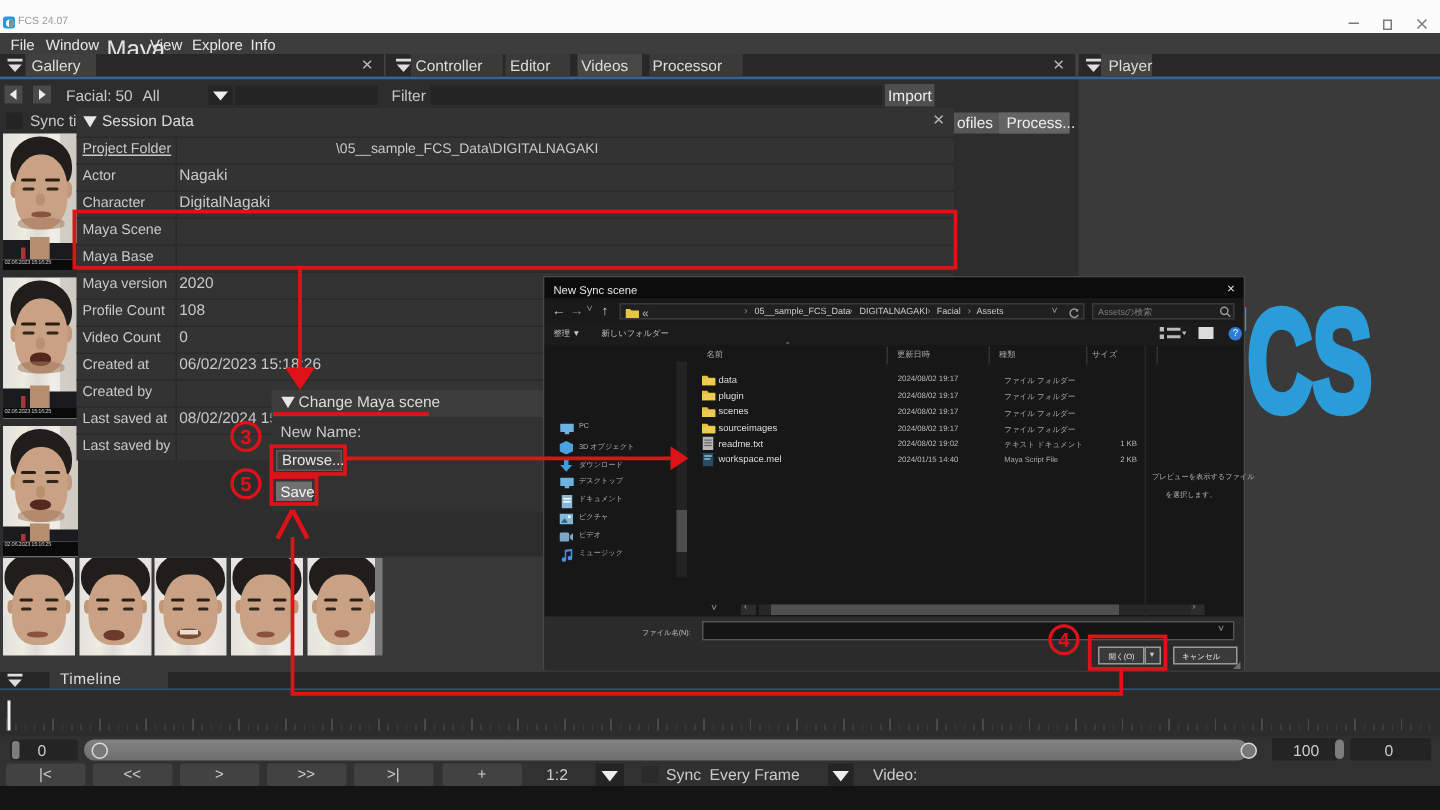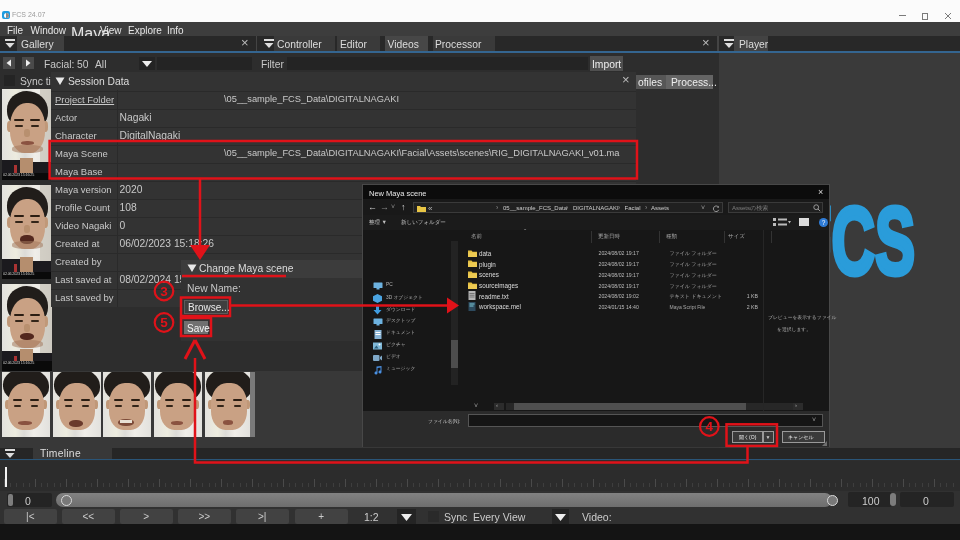--- a/index.html
+++ b/index.html
@@ -239,31 +239,30 @@
   <div class="tx" style="left:55px;top:94.0px;font-size:9.5px;color:#c9c9c9;text-decoration:underline;">Project Folder</div>
   <div class="tx" style="left:224px;top:94.3px;font-size:9.3px;color:#c9c9c9;">\05__sample_FCS_Data\DIGITALNAGAKI</div>
   <div class="abs" style="left:51px;top:108.5px;width:585px;height:1px;background:#2a2a2a;"></div>
   <div class="tx" style="left:55px;top:112.0px;font-size:9.5px;color:#c9c9c9;">Actor</div>
   <div class="tx" style="left:119.5px;top:112.3px;font-size:10.3px;color:#c9c9c9;">Nagaki</div>
   <div class="abs" style="left:51px;top:126.5px;width:585px;height:1px;background:#2a2a2a;"></div>
   <div class="tx" style="left:55px;top:130.0px;font-size:9.5px;color:#c9c9c9;">Character</div>
   <div class="tx" style="left:119.5px;top:130.3px;font-size:10.3px;color:#c9c9c9;">DigitalNagaki</div>
   <div class="abs" style="left:51px;top:144.5px;width:585px;height:1px;background:#2a2a2a;"></div>
   <div class="tx" style="left:55px;top:148.0px;font-size:9.5px;color:#c9c9c9;">Maya Scene</div>
-  <div class="tx" style="left:224px;top:148.3px;font-size:9.3px;color:#c9c9c9;">\05__sample_FCS_Data\DIGITALNAGAKI\Facial\Assets\scenes\RIG_DIGITALNAGAKI_v01.ma</div>
   <div class="abs" style="left:51px;top:162.5px;width:585px;height:1px;background:#2a2a2a;"></div>
   <div class="tx" style="left:55px;top:166.0px;font-size:9.5px;color:#c9c9c9;text-align:right;">Maya Base</div>
   <div class="abs" style="left:51px;top:180.5px;width:585px;height:1px;background:#2a2a2a;"></div>
   <div class="tx" style="left:55px;top:184.0px;font-size:9.5px;color:#c9c9c9;">Maya version</div>
   <div class="tx" style="left:119.5px;top:184.3px;font-size:10.3px;color:#c9c9c9;">2020</div>
   <div class="abs" style="left:51px;top:198.5px;width:585px;height:1px;background:#2a2a2a;"></div>
   <div class="tx" style="left:55px;top:202.0px;font-size:9.5px;color:#c9c9c9;">Profile Count</div>
   <div class="tx" style="left:119.5px;top:202.3px;font-size:10.3px;color:#c9c9c9;">108</div>
   <div class="abs" style="left:51px;top:216.5px;width:585px;height:1px;background:#2a2a2a;"></div>
-  <div class="tx" style="left:55px;top:220.0px;font-size:9.5px;color:#c9c9c9;">Video Nagaki</div>
+  <div class="tx" style="left:55px;top:220.0px;font-size:9.5px;color:#c9c9c9;">Video Count</div>
   <div class="tx" style="left:119.5px;top:220.3px;font-size:10.3px;color:#c9c9c9;">0</div>
   <div class="abs" style="left:51px;top:234.5px;width:585px;height:1px;background:#2a2a2a;"></div>
   <div class="tx" style="left:55px;top:238.0px;font-size:9.5px;color:#c9c9c9;">Created at</div>
   <div class="tx" style="left:119.5px;top:238.3px;font-size:10.3px;color:#c9c9c9;">06/02/2023 15:18:26</div>
   <div class="abs" style="left:51px;top:252.5px;width:585px;height:1px;background:#2a2a2a;"></div>
   <div class="tx" style="left:55px;top:256.0px;font-size:9.5px;color:#c9c9c9;">Created by</div>
   <div class="abs" style="left:51px;top:270.5px;width:585px;height:1px;background:#2a2a2a;"></div>
   <div class="tx" style="left:55px;top:274.0px;font-size:9.5px;color:#c9c9c9;">Last saved at</div>
   <div class="tx" style="left:119.5px;top:274.3px;font-size:10.3px;color:#c9c9c9;">08/02/2024 15:38:20</div>
   <div class="abs" style="left:51px;top:288.5px;width:585px;height:1px;background:#2a2a2a;"></div>
@@ -285,21 +284,21 @@
   <div class="tx" style="left:187px;top:283px;font-size:10.3px;color:#c9c9c9;">New Name:</div>
   <div class="tx" style="left:340px;top:283.5px;font-size:11px;color:#c9c9c9;margin-left:47px;">\05_</div>
   <div class="abs" style="left:184px;top:300px;width:44px;height:13.5px;background:#3f3f3f;border:1px solid #5c5c5c;box-sizing:border-box;"></div>
   <div class="tx" style="left:188px;top:302px;font-size:10px;color:#e8e8e8;">Browse...</div>
   <div class="abs" style="left:184px;top:321px;width:24px;height:13px;background:#707070;"></div>
   <div class="tx" style="left:187px;top:322.5px;font-size:10px;color:#f5f5f5;">Save</div>
 
   <div class="abs" style="left:362px;top:184px;width:468px;height:263px;background:#1b1b1b;border:1px solid #484848;box-sizing:border-box;">
 
     <div class="abs" style="left:0;top:0;width:466px;height:14px;background:#0c0c0c;"></div>
-    <div class="tx" style="left:6px;top:3.5px;font-size:7.5px;color:#e8e8e8;">New Maya scene</div>
+    <div class="tx" style="left:6px;top:3.5px;font-size:7.5px;color:#e8e8e8;">New Sync scene</div>
     <div class="tx" style="left:455px;top:2px;font-size:9px;color:#ddd;">×</div>
 
     <div class="abs" style="left:0;top:14px;width:466px;height:16px;background:#191919;"></div>
     <div class="tx" style="left:5px;top:17px;font-size:9px;color:#ccc;">←</div>
     <div class="tx" style="left:17px;top:17px;font-size:9px;color:#888;">→</div>
     <div class="tx" style="left:28px;top:18px;font-size:7px;color:#888;">˅</div>
     <div class="tx" style="left:38px;top:17px;font-size:9px;color:#ccc;">↑</div>
     <div class="abs" style="left:50px;top:17px;width:310px;height:11px;background:#202020;border:1px solid #3a3a3a;box-sizing:border-box;"></div>
     <svg class="abs" style="left:54px;top:19.5px;" width="9" height="7">
         <path d="M0 1 L3 1 L4 2 L9 2 L9 7 L0 7 Z" fill="#e8c545"></path>
@@ -505,21 +504,21 @@
   <div class="tx" style="left:236px;top:511px;width:52.5px;text-align:center;font-size:10px;color:#ccc;">&gt;|</div>
   <div class="abs" style="left:295px;top:509px;width:52.5px;height:15px;background:#424242;border-radius:2px;"></div>
   <div class="tx" style="left:295px;top:511px;width:52.5px;text-align:center;font-size:10px;color:#ccc;">+</div>
   <div class="tx" style="left:364px;top:511px;font-size:10.5px;color:#ccc;">1:2</div>
   <div class="abs" style="left:397px;top:509px;width:19px;height:15px;background:#242424;"></div>
   <svg class="abs" style="left:400px;top:513px;" width="13" height="9">
       <path d="M1 1 L12 1 L6.5 8 Z" fill="#eee"></path>
     </svg>
   <div class="abs" style="left:428px;top:511px;width:11px;height:11px;background:#2a2a2a;"></div>
   <div class="tx" style="left:444px;top:511px;font-size:10.5px;color:#ccc;">Sync</div>
-  <div class="tx" style="left:473px;top:511px;font-size:10.5px;color:#ccc;">Every View</div>
+  <div class="tx" style="left:473px;top:511px;font-size:10.5px;color:#ccc;">Every Frame</div>
   <div class="abs" style="left:552px;top:509px;width:17px;height:15px;background:#242424;"></div>
   <svg class="abs" style="left:554px;top:513px;" width="13" height="9">
       <path d="M1 1 L12 1 L6.5 8 Z" fill="#eee"></path>
     </svg>
   <div class="tx" style="left:582px;top:511px;font-size:10.5px;color:#ccc;">Video:</div>
 
   <div class="abs" style="left:0;top:524px;width:960px;height:16px;background:#141414;"></div>
 
   <svg class="abs" style="left:0;top:0;" width="960" height="540" viewBox="0 0 960 540">
     <g fill="none" stroke="#e01219" stroke-width="2.5">

